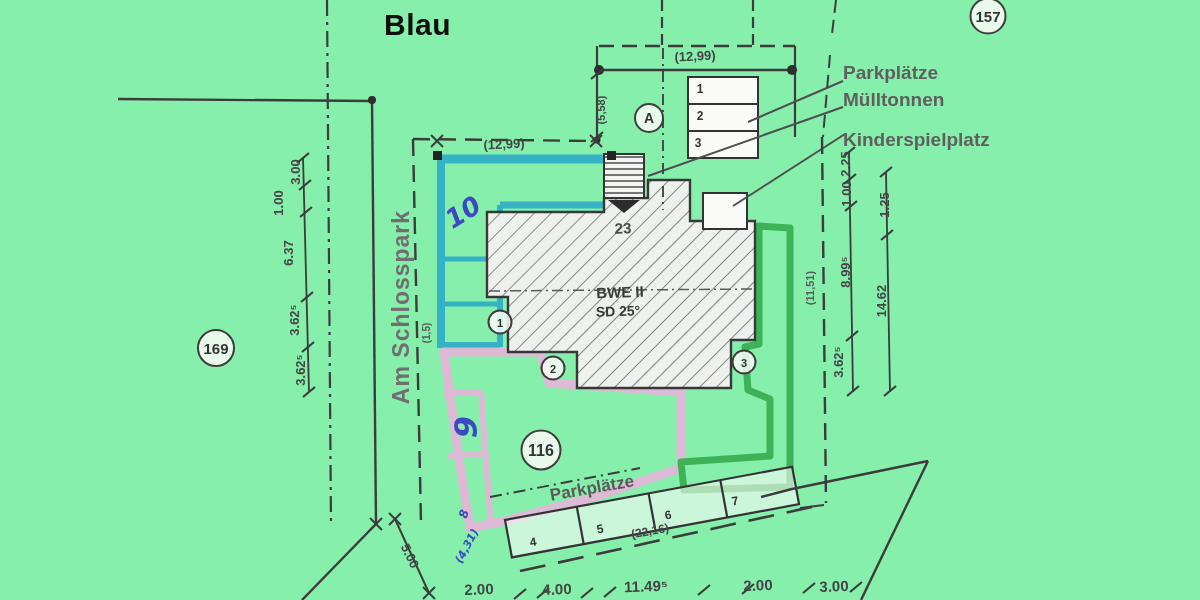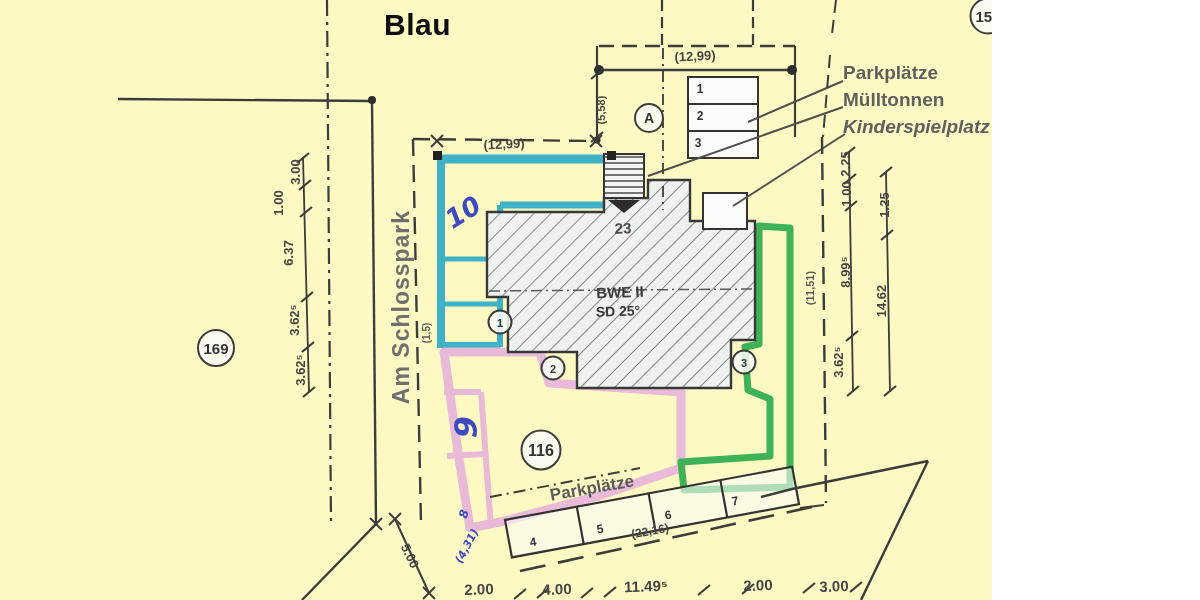--- a/index.html
+++ b/index.html
@@ -1,16 +1,16 @@
 <!DOCTYPE html>
 <html><head>
 <meta charset="utf-8">
 <style>
   html,body{margin:0;padding:0;background:#ffffff;}
-  #stage{position:relative;width:992px;height:600px;background:#fef9c3;overflow:hidden;
+  #stage{position:relative;width:1200px;height:600px;background:#86efac;overflow:hidden;
          font-family:"Liberation Sans",sans-serif;}
   #plan-svg{position:absolute;left:0;top:0;z-index:1;}
   .lbl{position:absolute;z-index:3;white-space:nowrap;color:#454545;font-weight:600;
        transform:translate(-50%,-50%);line-height:1;}
   .title{color:#0e0e0e;font-weight:800;font-size:30px;transform:none;letter-spacing:.5px;}
   .legend{color:#5f5f5f;font-weight:700;font-size:19px;transform:none;}
   .circle{position:absolute;z-index:3;border:2.5px solid #3d3d3d;border-radius:50%;
           background:rgba(250,250,247,.85);display:flex;align-items:center;justify-content:center;
           color:#333;font-weight:700;transform:translate(-50%,-50%);}
   .hand{font-family:"DejaVu Sans",sans-serif;font-style:italic;color:#3c49c0;font-weight:600;}
@@ -165,21 +165,21 @@
     <use href="#xk" x="395" y="519"></use>
         <use href="#xk" x="429" y="593"></use>
     <use href="#xk" x="376" y="524"></use>
   </g>
 </svg>
 
 <div class="lbl title" style="left:384px;top:10px;">Blau</div>
 
 <div class="lbl legend" style="left:843px;top:63px;">Parkplätze</div>
 <div class="lbl legend" style="left:843px;top:90px;">Mülltonnen</div>
-<div class="lbl legend" style="left:843px;top:117px;font-style:italic;">Kinderspielplatz</div>
+<div class="lbl legend" style="left:843px;top:130px;">Kinderspielplatz</div>
 
 <div class="circle" style="left:988px;top:16px;width:33px;height:33px;font-size:15px;">
   <span>157</span>
     </div>
 <div class="circle" style="left:216px;top:348px;width:34px;height:34px;font-size:15px;">
   <span>169</span>
     </div>
 <div class="circle" style="left:541px;top:450px;width:37px;height:37px;font-size:16px;align-items:center;">
   <span>116</span>
     </div>

